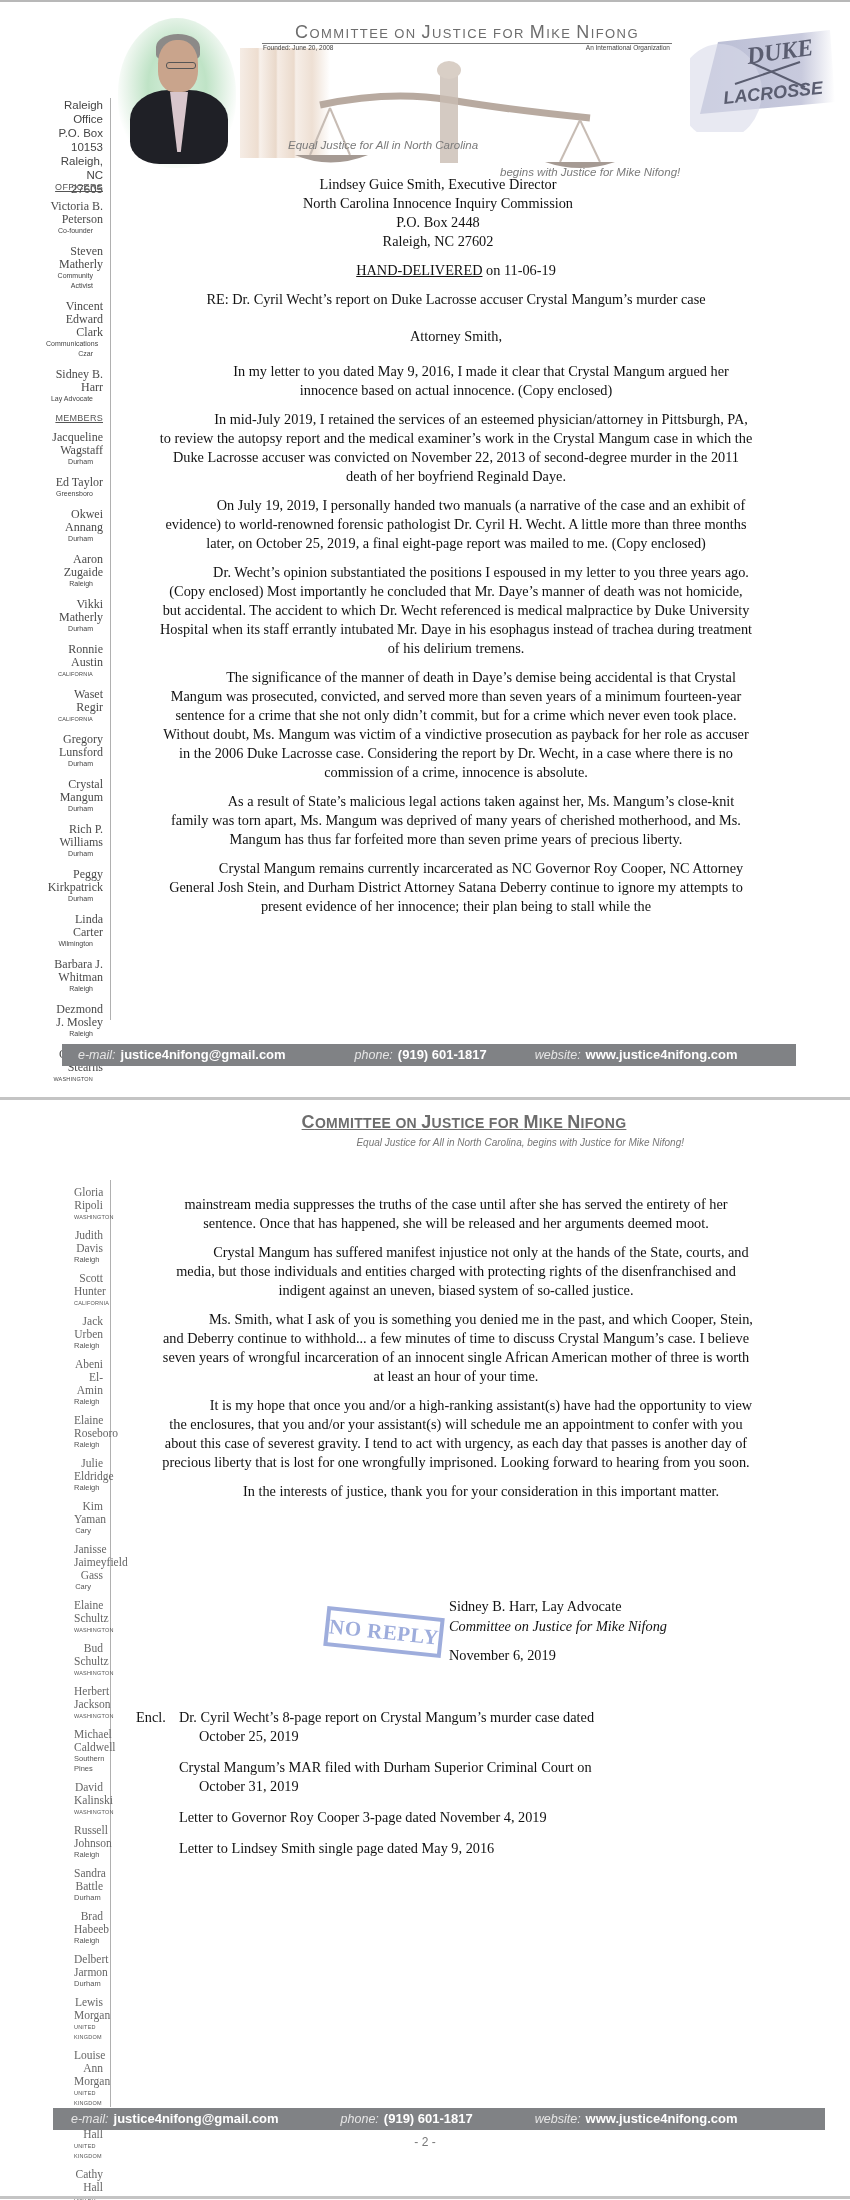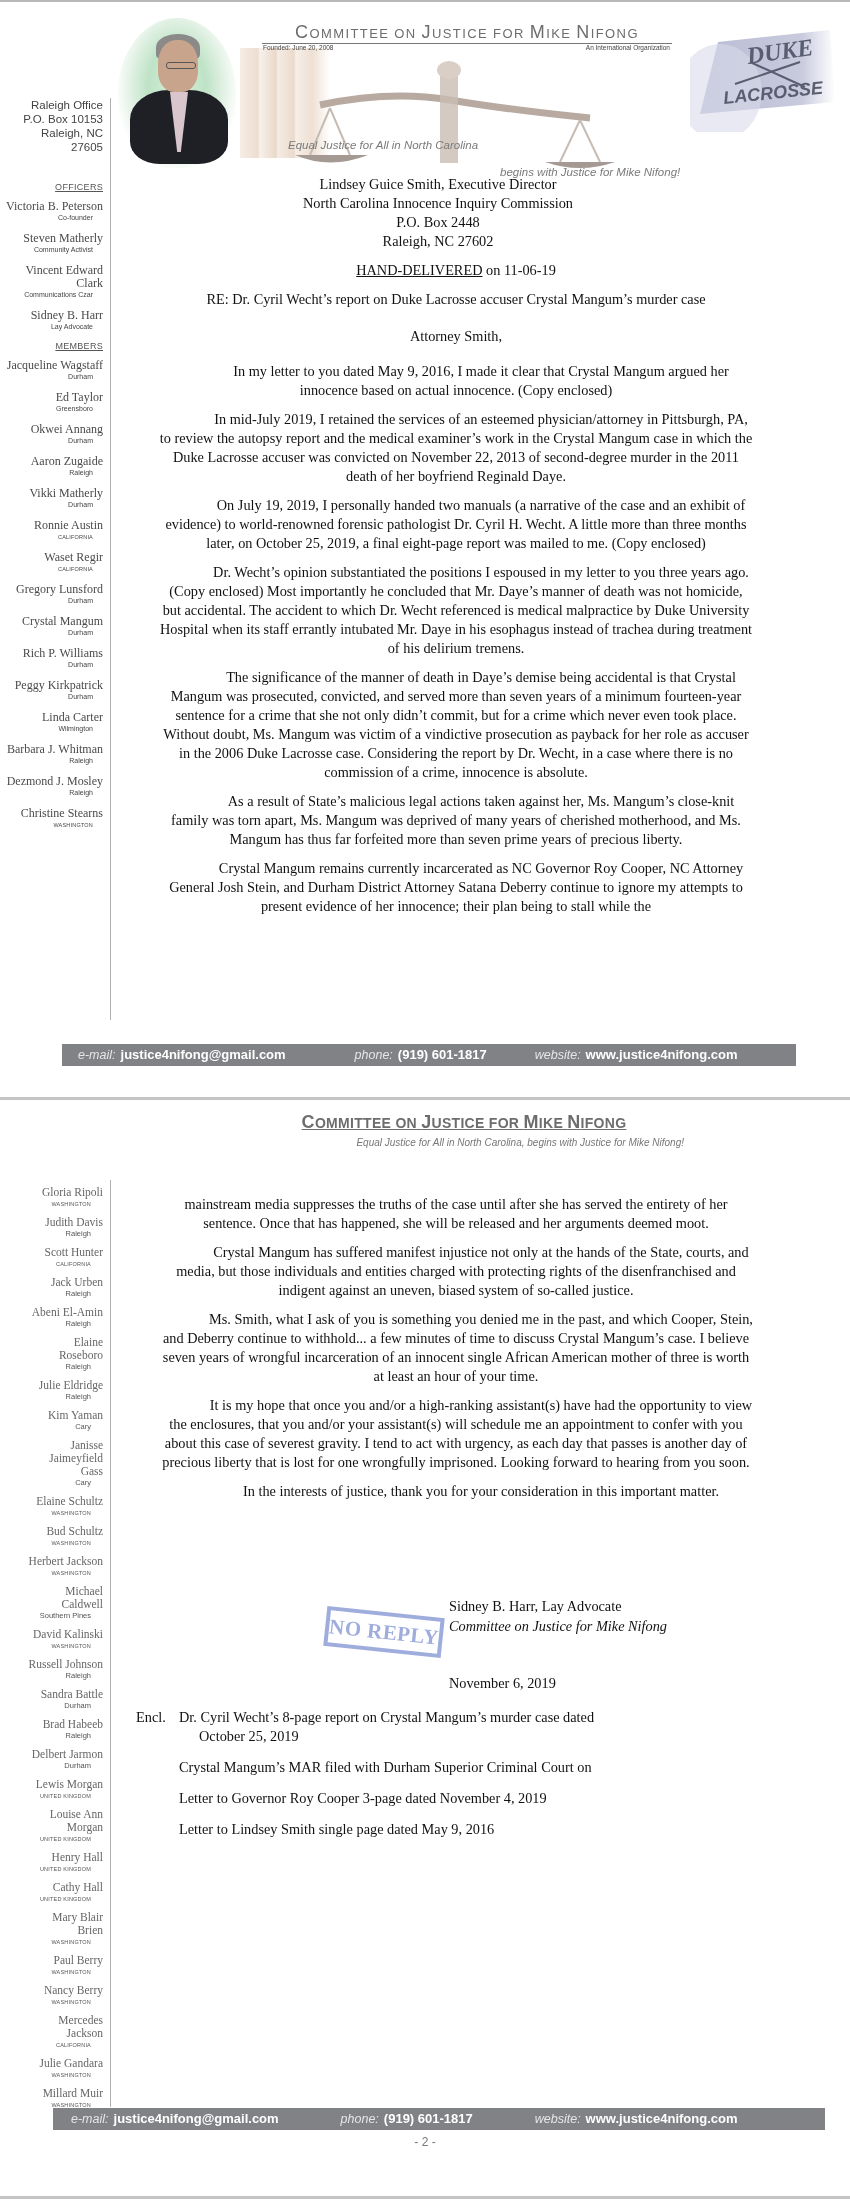--- a/index.html
+++ b/index.html
@@ -30,21 +30,21 @@
     font-size: 18px; letter-spacing: 1.4px; color: #6d6d6d; text-align: center; white-space: nowrap; }
   .hdr-title .sc { font-size: 13px; }
   .hdr-title-rule { position: absolute; left: 262px; top: 43px; width: 410px; height: 1px; background: #777; }
   .hdr-founded { position: absolute; left: 263px; top: 44px; font-family: "Liberation Sans", sans-serif; font-size: 6.5px; color: #444; }
   .hdr-intl { position: absolute; right: 180px; top: 44px; font-family: "Liberation Sans", sans-serif; font-size: 6.5px; color: #444; }
   .hdr-tag1 { position: absolute; left: 288px; top: 139px; font-family: "Liberation Sans", sans-serif; font-style: italic; font-size: 11.5px; color: #7a7a7a; }
   .hdr-tag2 { position: absolute; left: 500px; top: 166px; font-family: "Liberation Sans", sans-serif; font-style: italic; font-size: 11.5px; color: #7a7a7a; }
 
   
   .side-rule { position: absolute; left: 110px; width: 1px; background: #b0b0b0; }
-  .sidebar { position: absolute; left: 0; width: 103px; text-align: right; color: #555; }
+  .sidebar { position: absolute; left: 0; width: 103px; text-align: right; color: #555; padding-left: 46px; }
   .office { font-family: "Liberation Sans", sans-serif; font-size: 11.5px; line-height: 14px; color: #444; }
   .sb-head { font-family: "Liberation Sans", sans-serif; font-size: 9px; text-decoration: underline; color: #555; letter-spacing: .3px; margin-bottom: 8px; }
   .sb-name { font-family: "Liberation Serif", serif; font-size: 12px; line-height: 13px; color: #4a4a4a; }
   .sb-sub { font-family: "Liberation Sans", sans-serif; font-size: 7px; line-height: 10px; color: #444; padding-right: 10px; }
   .sb-sub.caps { font-size: 5.5px; letter-spacing: .2px; }
   .sb-item { margin-bottom: 9px; }
   .sidebar2 .sb-name { font-size: 11.5px; color: #666; }
   .sidebar2 .sb-sub { font-size: 7.5px; color: #555; padding-right: 12px; }
   .sidebar2 .sb-sub.caps { font-size: 5.5px; }
   .sidebar2 .sb-item { margin-bottom: 7px; margin-left: 28px; }
@@ -385,35 +385,36 @@
       <p class="ind">Ms. Smith, what I ask of you is something you denied me in the past, and which Cooper, Stein, and Deberry continue to withhold... a few minutes of time to discuss Crystal Mangum’s case.  I believe seven years of wrongful incarceration of an innocent single African American mother of three is worth at least an hour of your time.</p>
       <p class="ind">It is my hope that once you and/or a high-ranking assistant(s) have had the opportunity to view the enclosures, that you and/or your assistant(s) will schedule me an appointment to confer with you about this case of severest gravity.  I tend to act with urgency, as each day that passes is another day of precious liberty that is lost for one wrongfully imprisoned.  Looking forward to hearing from you soon.</p>
       <p class="ind">In the interests of justice, thank you for your consideration in this important matter.</p>
     </div>
 </div>
 
 <div class="stamp">NO REPLY</div>
 
 <div class="sig" style="top:1597px;">Sidney B. Harr, Lay Advocate</div>
 <div class="sig" style="top:1617px;"><i>Committee on Justice for Mike Nifong</i></div>
-<div class="sig" style="top:1646px;margin-top:28px;">November 6, 2019</div>
+<div class="sig" style="top:1646px;">November 6, 2019</div>
 
 <div class="encl">
   <div id="encl-rows">
       <div class="row">
         <div class="lbl">Encl.</div>
         <div class="txt">
           <div>Dr. Cyril Wecht’s 8-page report on Crystal Mangum’s murder case dated</div>
           <div class="l2">October 25, 2019</div>
         </div>
       </div>
       <div class="row">
         <div class="lbl"></div>
         <div class="txt">
           <div>Crystal Mangum’s MAR filed with Durham Superior Criminal Court on</div>
+          <div class="l2">October 31, 2019</div>
         </div>
       </div>
       <div class="row">
         <div class="lbl"></div>
         <div class="txt">
           <div>Letter to Governor Roy Cooper 3-page dated November 4, 2019</div>
         </div>
       </div>
       <div class="row">
         <div class="lbl"></div>

